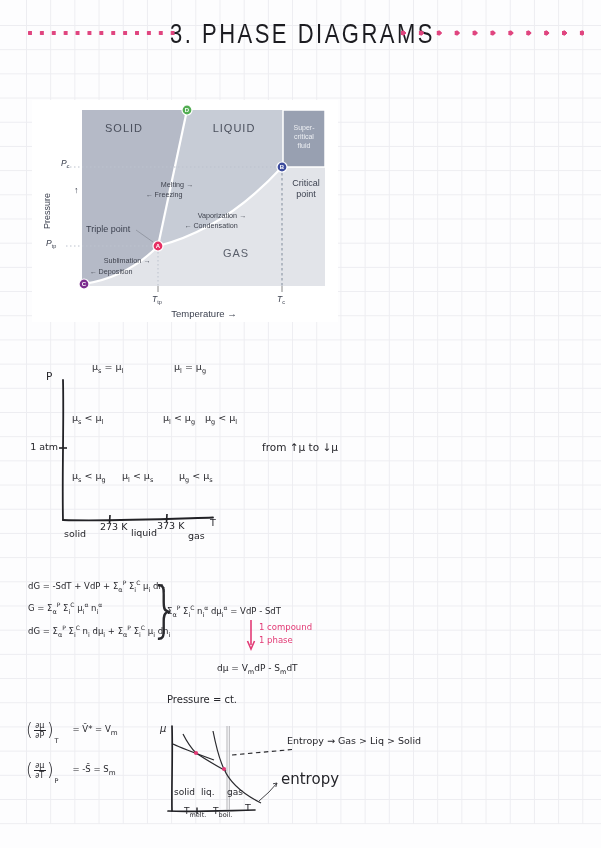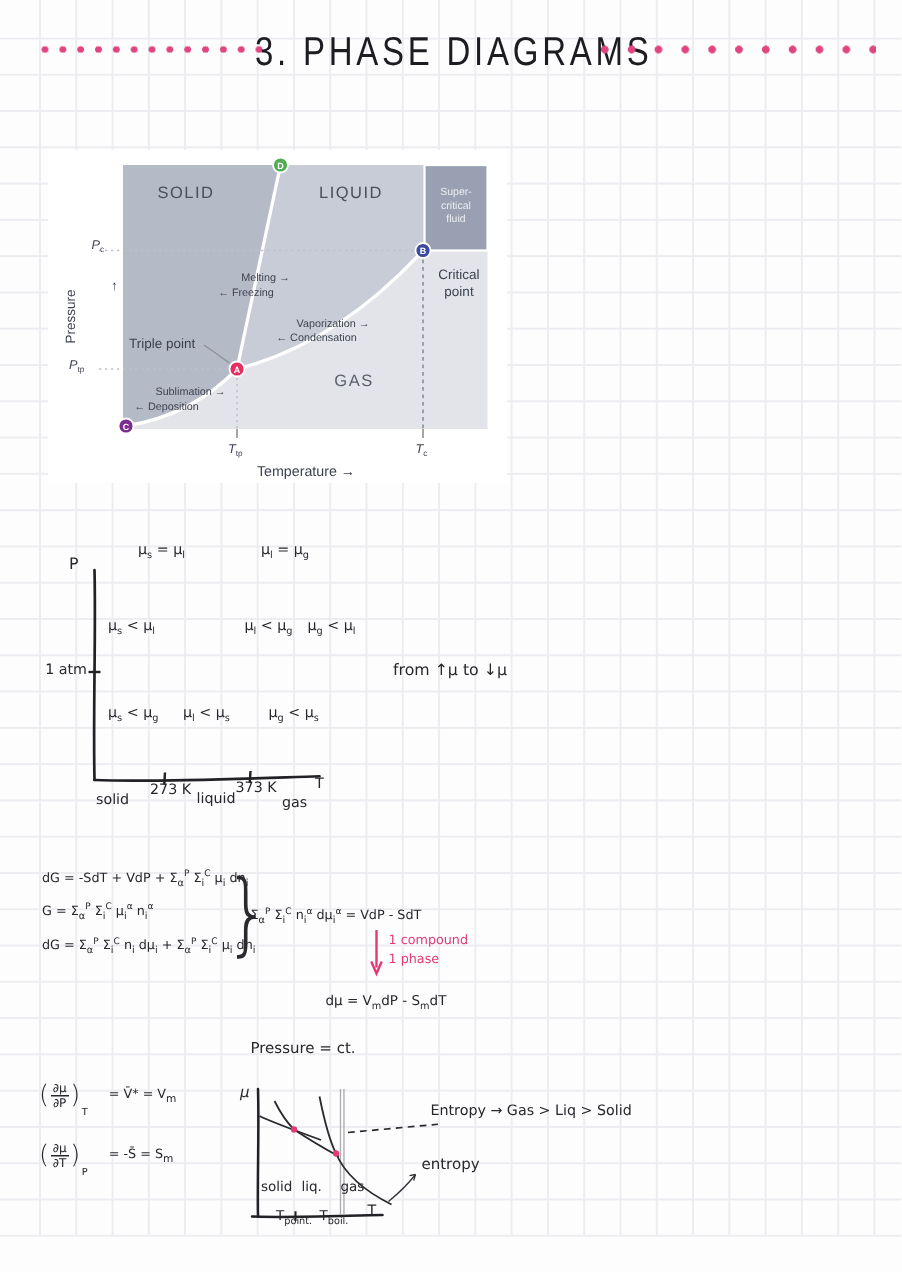--- a/index.html
+++ b/index.html
@@ -176,17 +176,17 @@
   <circle cx="38" cy="40" r="2.1" fill="#e23a75"></circle>
   <circle cx="66" cy="56" r="2.1" fill="#e23a75"></circle>
   <line x1="39" y1="94.5" x2="39" y2="101" stroke="#222226" stroke-width="1.4"></line>
   <path d="M101,88 Q112,79 119,70" fill="none" stroke="#333338" stroke-width="0.9"></path>
   <path d="M119,70 L115,70.8 M119,70 L117.8,74" fill="none" stroke="#333338" stroke-width="0.9"></path>
 </svg>
 <div class="abs hw" style="left:160px;top:723px;font-size:10px;font-style:italic;">μ</div>
 <div class="abs hw" style="left:174px;top:787px;font-size:9px;">solid</div>
 <div class="abs hw" style="left:201px;top:787px;font-size:9px;">liq.</div>
 <div class="abs hw" style="left:227px;top:787px;font-size:9px;">gas</div>
-<div class="abs hw" style="left:184px;top:806px;font-size:9px;"><span>T</span><sub>point.</sub></div>
+<div class="abs hw" style="left:184px;top:806px;font-size:9px;"><span>T</span><sub>melt.</sub></div>
 <div class="abs hw" style="left:213px;top:806px;font-size:9px;"><span>T</span><sub>boil.</sub></div>
 <div class="abs hw" style="left:245px;top:803px;font-size:9.5px;">T</div>
-<div class="abs hw" style="left:281px;top:771px;font-size:10px;">entropy</div>
+<div class="abs hw" style="left:281px;top:771px;font-size:15px;">entropy</div>
 <div class="abs hw" style="left:287px;top:736px;font-size:9.5px;">Entropy → Gas &gt; Liq &gt; Solid</div>
 
 </body></html>

